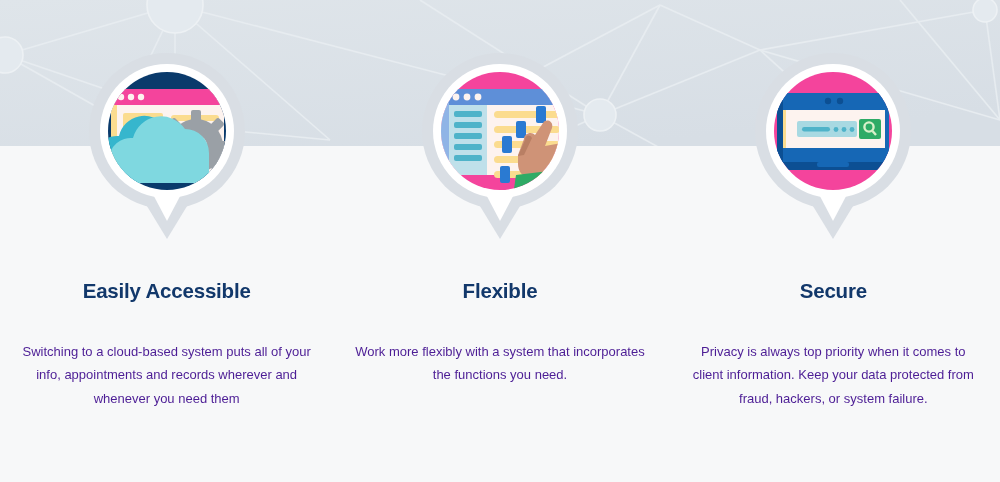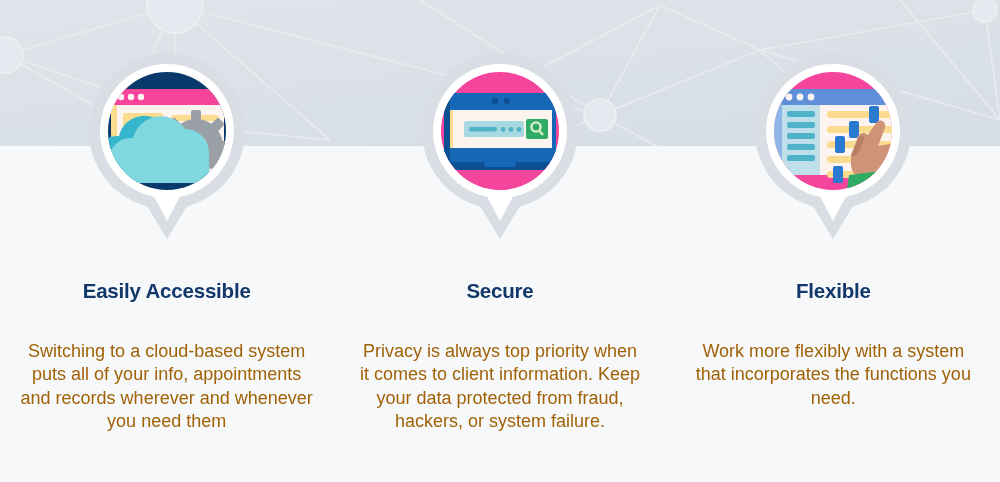--- a/index.html
+++ b/index.html
@@ -83,24 +83,24 @@
     color: #12386b;
     text-align: center;
     line-height: 1;
     margin-top: 42px;
   }
   .card-body {
     margin: 0;
     padding: 0;
     margin-top: 38px;
     width: 300px;
-    font-size: 18px;
+    font-size: 13px;
     font-weight: 400;
     line-height: 23.5px;
-    color: #a16207;
+    color: #4c1d95;
     text-align: center;
   }
   .col-2 .card-body { width: 290px; }
   .col-3 .card-body { width: 285px; }
 </style>
 </head>
 <body>
 
 <div class="page">
 
@@ -196,20 +196,85 @@
             <path d="M18 140 L18 112 A20 20 0 0 1 40 93 A26 26 0 0 1 86 83 A22 22 0 0 1 112 105 L112 140 Z" fill="#36b6cd"></path>
 
             <path d="M30 140 L30 116 A22 22 0 0 1 54 95 A29 29 0 0 1 106 86 A24 24 0 0 1 130 110 L130 140 Z" fill="#7fd8e0"></path>
           </g>
         </svg>
       </div>
       <h3 class="card-title">Easily Accessible</h3>
       <p class="card-body">Switching to a cloud-based system puts all of your info, appointments and records wherever and whenever you need them</p>
     </div>
 
+    <div class="col col-2">
+      <div class="badge">
+        <svg viewBox="0 0 176 196">
+          <defs>
+            <clipPath id="clipB">
+                <circle cx="88" cy="88" r="59"></circle>
+              </clipPath>
+          </defs>
+          <g>
+            <circle cx="88" cy="88" r="78" fill="#d9dee4"></circle>
+            <path d="M60 150 L88 196 L116 150 Z" fill="#d9dee4"></path>
+          </g>
+          <g>
+            <circle cx="88" cy="88" r="67" fill="#ffffff"></circle>
+            <path d="M68 140 L88 178 L108 140 Z" fill="#ffffff"></path>
+          </g>
+          <circle cx="88" cy="88" r="59" fill="#f4449c"></circle>
+          <g clip-path="url(#clipB)">
+
+            <rect x="27" y="46" width="122" height="86" fill="#fdf3ef"></rect>
+            <rect x="27" y="46" width="122" height="16" fill="#5e8fd8"></rect>
+            <path d="M27 46 L37 46 L37 132 L27 132 Z" fill="#8fb4e6"></path>
+            <circle cx="44" cy="54" r="3.4" fill="#fdf3ef"></circle>
+            <circle cx="55" cy="54" r="3.4" fill="#fdf3ef"></circle>
+            <circle cx="66" cy="54" r="3.4" fill="#fdf3ef"></circle>
+
+            <rect x="37" y="62" width="38" height="70" fill="#bfe0ea"></rect>
+            <g fill="#4fb3c9">
+              <rect x="42" y="68" width="28" height="6" rx="2"></rect>
+              <rect x="42" y="79" width="28" height="6" rx="2"></rect>
+              <rect x="42" y="90" width="28" height="6" rx="2"></rect>
+              <rect x="42" y="101" width="28" height="6" rx="2"></rect>
+              <rect x="42" y="112" width="28" height="6" rx="2"></rect>
+            </g>
+
+            <g>
+              <rect x="82" y="68" width="66" height="7" rx="3.5" fill="#fbdc8f"></rect>
+              <rect x="82" y="83" width="66" height="7" rx="3.5" fill="#fbdc8f"></rect>
+              <rect x="82" y="98" width="66" height="7" rx="3.5" fill="#fbdc8f"></rect>
+              <rect x="82" y="113" width="66" height="7" rx="3.5" fill="#fbdc8f"></rect>
+              <rect x="82" y="128" width="66" height="7" rx="3.5" fill="#fbdc8f"></rect>
+            </g>
+            <g fill="#2a7ad2">
+              <rect x="124" y="63" width="10" height="17" rx="2"></rect>
+              <rect x="104" y="78" width="10" height="17" rx="2"></rect>
+              <rect x="90" y="93" width="10" height="17" rx="2"></rect>
+              <rect x="110" y="108" width="10" height="17" rx="2"></rect>
+              <rect x="88" y="123" width="10" height="17" rx="2"></rect>
+            </g>
+
+            <g>
+              <path d="M112 96 C112 90 120 88 123 92 L131 80 C134 75 142 78 140 85 L133 103
+                       L150 100 C157 99 158 108 151 110 L152 119 C152 128 144 134 135 134
+                       L118 134 C110 134 106 128 106 121 L106 112 Z" fill="#cf9377"></path>
+              <path d="M113 97 C113 92 118 91 120 95 L112 112 L106 113 Z" fill="#b97f64"></path>
+              <path d="M104 132 L152 126 L156 160 L100 160 Z" fill="#2fab66"></path>
+              <circle cx="124" cy="145" r="3.2" fill="#24935a"></circle>
+            </g>
+          </g>
+        </svg>
+      </div>
+      <h3 class="card-title">Flexible</h3>
+      <p class="card-body">Work more flexibly with a system that incorporates the functions you need.</p>
+    </div>
+
     <div class="col col-3">
       <div class="badge">
         <svg viewBox="0 0 176 196">
           <defs>
             <clipPath id="clipC">
                 <circle cx="88" cy="88" r="59"></circle>
               </clipPath>
           </defs>
           <g>
             <circle cx="88" cy="88" r="78" fill="#d9dee4"></circle>
@@ -248,79 +313,14 @@
             <rect x="72" y="119" width="32" height="5" rx="2" fill="#1667b5"></rect>
 
             <rect x="32" y="50" width="6" height="70" fill="#0c4f93"></rect>
           </g>
         </svg>
       </div>
       <h3 class="card-title">Secure</h3>
       <p class="card-body">Privacy is always top priority when it comes to client information. Keep your data protected from fraud, hackers, or system failure.</p>
     </div>
 
-    <div class="col col-2">
-      <div class="badge">
-        <svg viewBox="0 0 176 196">
-          <defs>
-            <clipPath id="clipB">
-                <circle cx="88" cy="88" r="59"></circle>
-              </clipPath>
-          </defs>
-          <g>
-            <circle cx="88" cy="88" r="78" fill="#d9dee4"></circle>
-            <path d="M60 150 L88 196 L116 150 Z" fill="#d9dee4"></path>
-          </g>
-          <g>
-            <circle cx="88" cy="88" r="67" fill="#ffffff"></circle>
-            <path d="M68 140 L88 178 L108 140 Z" fill="#ffffff"></path>
-          </g>
-          <circle cx="88" cy="88" r="59" fill="#f4449c"></circle>
-          <g clip-path="url(#clipB)">
-
-            <rect x="27" y="46" width="122" height="86" fill="#fdf3ef"></rect>
-            <rect x="27" y="46" width="122" height="16" fill="#5e8fd8"></rect>
-            <path d="M27 46 L37 46 L37 132 L27 132 Z" fill="#8fb4e6"></path>
-            <circle cx="44" cy="54" r="3.4" fill="#fdf3ef"></circle>
-            <circle cx="55" cy="54" r="3.4" fill="#fdf3ef"></circle>
-            <circle cx="66" cy="54" r="3.4" fill="#fdf3ef"></circle>
-
-            <rect x="37" y="62" width="38" height="70" fill="#bfe0ea"></rect>
-            <g fill="#4fb3c9">
-              <rect x="42" y="68" width="28" height="6" rx="2"></rect>
-              <rect x="42" y="79" width="28" height="6" rx="2"></rect>
-              <rect x="42" y="90" width="28" height="6" rx="2"></rect>
-              <rect x="42" y="101" width="28" height="6" rx="2"></rect>
-              <rect x="42" y="112" width="28" height="6" rx="2"></rect>
-            </g>
-
-            <g>
-              <rect x="82" y="68" width="66" height="7" rx="3.5" fill="#fbdc8f"></rect>
-              <rect x="82" y="83" width="66" height="7" rx="3.5" fill="#fbdc8f"></rect>
-              <rect x="82" y="98" width="66" height="7" rx="3.5" fill="#fbdc8f"></rect>
-              <rect x="82" y="113" width="66" height="7" rx="3.5" fill="#fbdc8f"></rect>
-              <rect x="82" y="128" width="66" height="7" rx="3.5" fill="#fbdc8f"></rect>
-            </g>
-            <g fill="#2a7ad2">
-              <rect x="124" y="63" width="10" height="17" rx="2"></rect>
-              <rect x="104" y="78" width="10" height="17" rx="2"></rect>
-              <rect x="90" y="93" width="10" height="17" rx="2"></rect>
-              <rect x="110" y="108" width="10" height="17" rx="2"></rect>
-              <rect x="88" y="123" width="10" height="17" rx="2"></rect>
-            </g>
-
-            <g>
-              <path d="M112 96 C112 90 120 88 123 92 L131 80 C134 75 142 78 140 85 L133 103
-                       L150 100 C157 99 158 108 151 110 L152 119 C152 128 144 134 135 134
-                       L118 134 C110 134 106 128 106 121 L106 112 Z" fill="#cf9377"></path>
-              <path d="M113 97 C113 92 118 91 120 95 L112 112 L106 113 Z" fill="#b97f64"></path>
-              <path d="M104 132 L152 126 L156 160 L100 160 Z" fill="#2fab66"></path>
-              <circle cx="124" cy="145" r="3.2" fill="#24935a"></circle>
-            </g>
-          </g>
-        </svg>
-      </div>
-      <h3 class="card-title">Flexible</h3>
-      <p class="card-body">Work more flexibly with a system that incorporates the functions you need.</p>
-    </div>
-
   </div>
 </div>
 
 </body></html>

